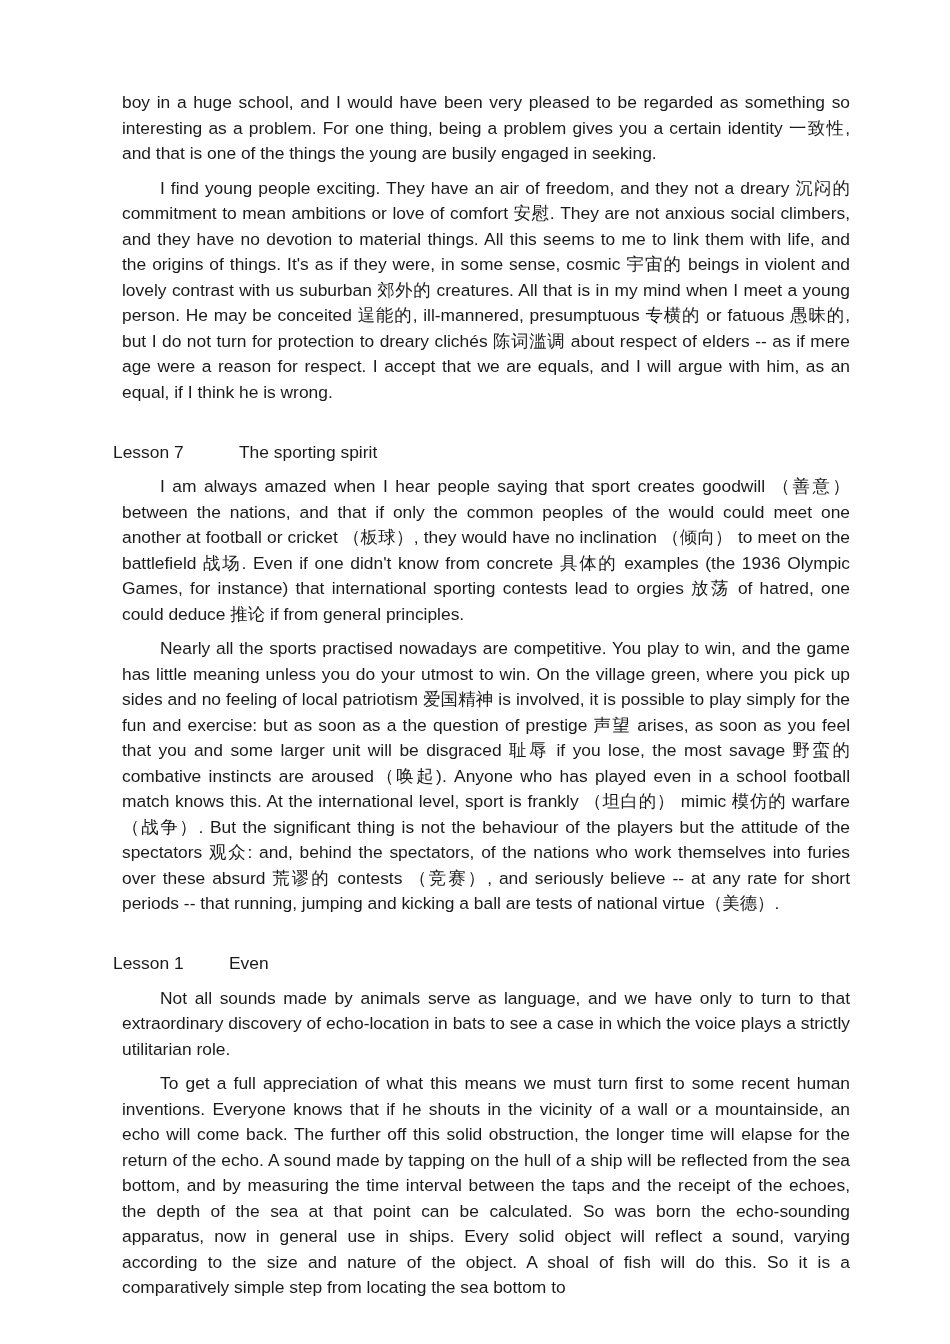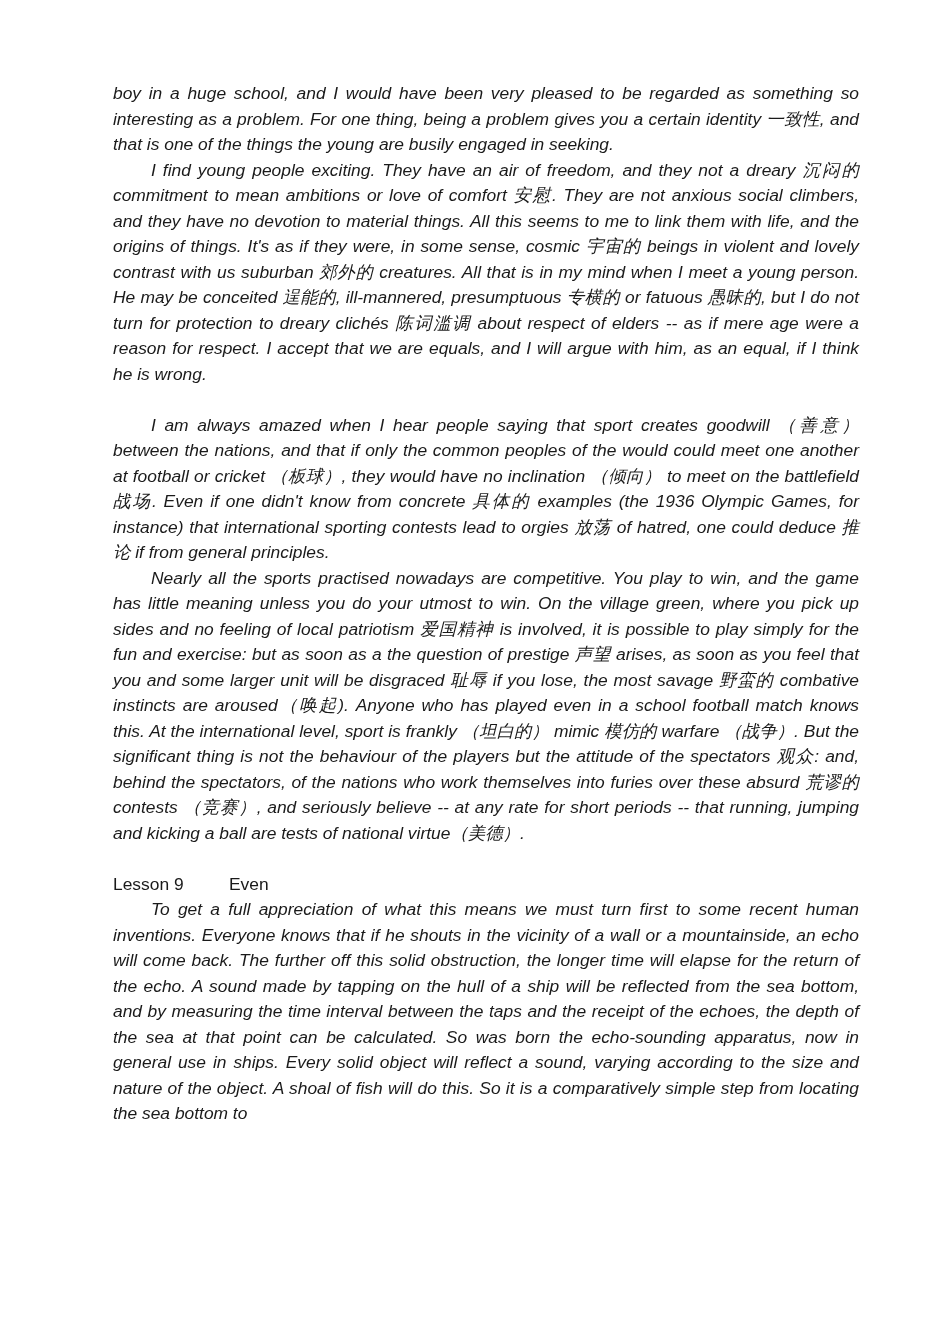--- a/index.html
+++ b/index.html
@@ -8,42 +8,43 @@
       position: absolute;
       left: 113px;
       top: 81px;
       width: 746px;
       font-family: "Liberation Sans", sans-serif;
       font-size: 17.4px;
       line-height: 25.5px;
       color: #1a1a1a;
     }
     .para {
-      margin: 0;
+      margin: 9px;
       text-align: justify;
       text-indent: 38px;
-      font-style: italic;
     }
     .para.noindent { text-indent: 0; }
     .gap { height: 25.5px; }
     .heading { margin: 0; white-space: pre; }
     .heading .num { display: inline-block; width: 126px; }
     .heading.h9 .num { width: 116px; }
   </style>
 </head>
 <body>
 
 <div class="page">
 
   <p class="para noindent">boy in a huge school, and I would have been very pleased to be regarded as something so interesting as a problem. For one thing, being a problem gives you a certain identity 一致性, and that is one of the things the young are busily engaged in seeking.</p>
   <p class="para">I find young people exciting. They have an air of freedom, and they not a dreary 沉闷的 commitment to mean ambitions or love of comfort 安慰. They are not anxious social climbers, and they have no devotion to material things. All this seems to me to link them with life, and the origins of things. It's as if they were, in some sense, cosmic 宇宙的 beings in violent and lovely contrast with us suburban 郊外的 creatures. All that is in my mind when I meet a young person. He may be conceited 逞能的, ill-mannered, presumptuous 专横的 or fatuous 愚昧的, but I do not turn for protection to dreary clichés 陈词滥调 about respect of elders -- as if mere age were a reason for respect. I accept that we are equals, and I will argue with him, as an equal, if I think he is wrong.</p>
 
   <div class="gap"></div>
 
+  <p class="heading"><span class="num">Lesson 7</span><span>The sporting spirit</span></p>
   <p class="para">I am always amazed when I hear people saying that sport creates goodwill （善意） between the nations, and that if only the common peoples of the would could meet one another at football or cricket （板球）, they would have no inclination （倾向） to meet on the battlefield 战场. Even if one didn't know from concrete 具体的 examples (the 1936 Olympic Games, for instance) that international sporting contests lead to orgies 放荡 of hatred, one could deduce 推论 if from general principles.</p>
   <p class="para">Nearly all the sports practised nowadays are competitive. You play to win, and the game has little meaning unless you do your utmost to win. On the village green, where you pick up sides and no feeling of local patriotism 爱国精神 is involved, it is possible to play simply for the fun and exercise: but as soon as a the question of prestige 声望 arises, as soon as you feel that you and some larger unit will be disgraced 耻辱 if you lose, the most savage 野蛮的 combative instincts are aroused（唤起). Anyone who has played even in a school football match knows this. At the international level, sport is frankly （坦白的） mimic 模仿的 warfare （战争）. But the significant thing is not the behaviour of the players but the attitude of the spectators 观众: and, behind the spectators, of the nations who work themselves into furies over these absurd 荒谬的 contests （竞赛）, and seriously believe -- at any rate for short periods -- that running, jumping and kicking a ball are tests of national virtue（美德）.</p>
 
   <div class="gap"></div>
 
-  <p class="heading h9"><span class="num">Lesson 9</span><span>Even</span></p>
+  <p class="heading h9"><span class="num">Lesson 1</span><span>Even</span></p>
+  <p class="para">Not all sounds made by animals serve as language, and we have only to turn to that extraordinary discovery of echo-location in bats to see a case in which the voice plays a strictly utilitarian role.</p>
   <p class="para">To get a full appreciation of what this means we must turn first to some recent human inventions. Everyone knows that if he shouts in the vicinity of a wall or a mountainside, an echo will come back. The further off this solid obstruction, the longer time will elapse for the return of the echo. A sound made by tapping on the hull of a ship will be reflected from the sea bottom, and by measuring the time interval between the taps and the receipt of the echoes, the depth of the sea at that point can be calculated. So was born the echo-sounding apparatus, now in general use in ships. Every solid object will reflect a sound, varying according to the size and nature of the object. A shoal of fish will do this. So it is a comparatively simple step from locating the sea bottom to</p>
 
 </div>
 
 </body></html>

